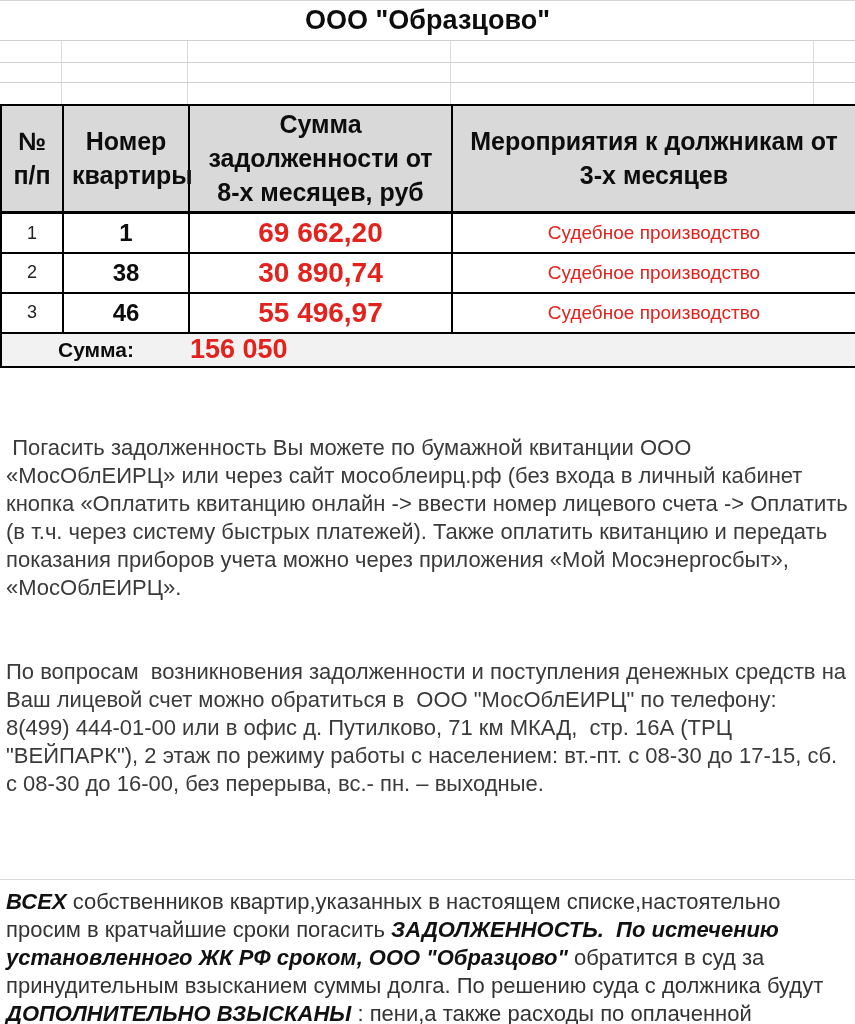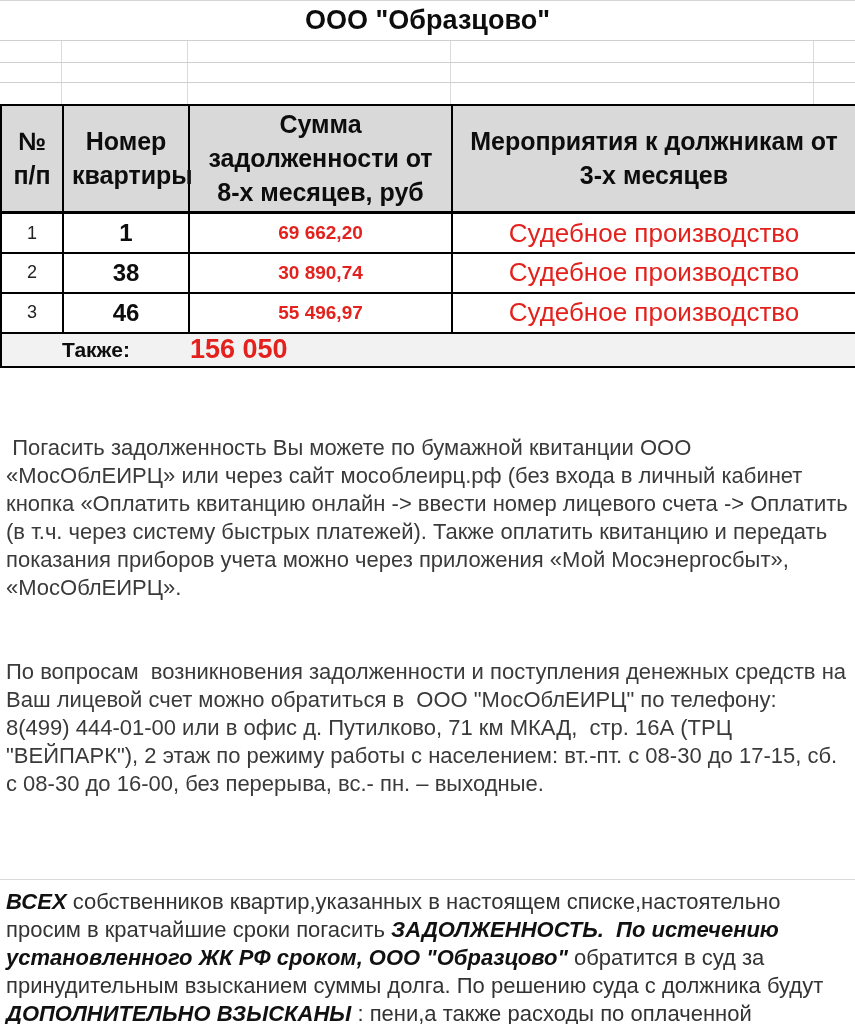--- a/index.html
+++ b/index.html
@@ -29,22 +29,22 @@
   table.debtors col.w3{width:263px;} table.debtors col.w4{width:404px;}
   table.debtors th, table.debtors td { border:2px solid #000; text-align:center; vertical-align:middle; }
   table.debtors th {
     height:66px; background:var(--header-bg); color:#0d0d0d;
     font-size:25px; font-weight:bold; line-height:1.35; padding:2px 8px;
     border-bottom:3px solid #000; white-space:pre-wrap;
   }
   table.debtors td { height:40px; background:#fff; }
   td.cell-num { font-size:18px; color:#222; font-weight:normal; }
   td.cell-apt { font-size:24px; font-weight:bold; color:#0d0d0d; }
-  td.cell-debt { font-size:19px; font-weight:bold; color:var(--red); }
-  td.cell-action { font-size:26px; color:var(--red); }
+  td.cell-debt { font-size:28px; font-weight:bold; color:var(--red); }
+  td.cell-action { font-size:19px; color:var(--red); }
   tr.total-row td { height:34px; background:var(--total-bg); padding:0; }
   .total-flex { display:flex; align-items:center; height:100%; }
   .total-label { width:188px; text-align:center; font-size:21px; font-weight:bold; color:#0d0d0d; }
   .total-value { width:263px; text-align:left; font-size:27px; font-weight:bold; color:var(--red); }
   
   .textblock {
     padding:10px 6px 0 6px; font-size:22px; line-height:28px; color:#3a3a3a;
     white-space:pre-wrap; text-align:left;
   }
   .textblock p { margin:0; }
@@ -113,21 +113,21 @@
     </tr>
     <tr>
       <td class="cell-num">3</td>
       <td class="cell-apt">46</td>
       <td class="cell-debt">55 496,97</td>
       <td class="cell-action">Судебное производство</td>
     </tr>
     <tr class="total-row">
       <td colspan="4">
         <div class="total-flex">
-          <div class="total-label">Также:</div>
+          <div class="total-label">Сумма:</div>
           <div class="total-value">156 050</div>
         </div>
       </td>
     </tr>
   </tbody>
     </table>
 
   <div class="textblock">
     <p> Погасить задолженность Вы можете по бумажной квитанции ООО «МосОблЕИРЦ» или через сайт мособлеирц.рф (без входа в личный кабинет кнопка «Оплатить квитанцию онлайн -&gt; ввести номер лицевого счета -&gt; Оплатить (в т.ч. через систему быстрых платежей). Также оплатить квитанцию и передать показания приборов учета можно через приложения «Мой Мосэнергосбыт», «МосОблЕИРЦ».</p>
     <p>По вопросам  возникновения задолженности и поступления денежных средств на Ваш лицевой счет можно обратиться в  ООО "МосОблЕИРЦ" по телефону:              8(499) 444-01-00 или в офис д. Путилково, 71 км МКАД,  стр. 16А (ТРЦ "ВЕЙПАРК"), 2 этаж по режиму работы с населением: вт.-пт. с 08-30 до 17-15, сб. с 08-30 до 16-00, без перерыва, вс.- пн. – выходные.</p>

